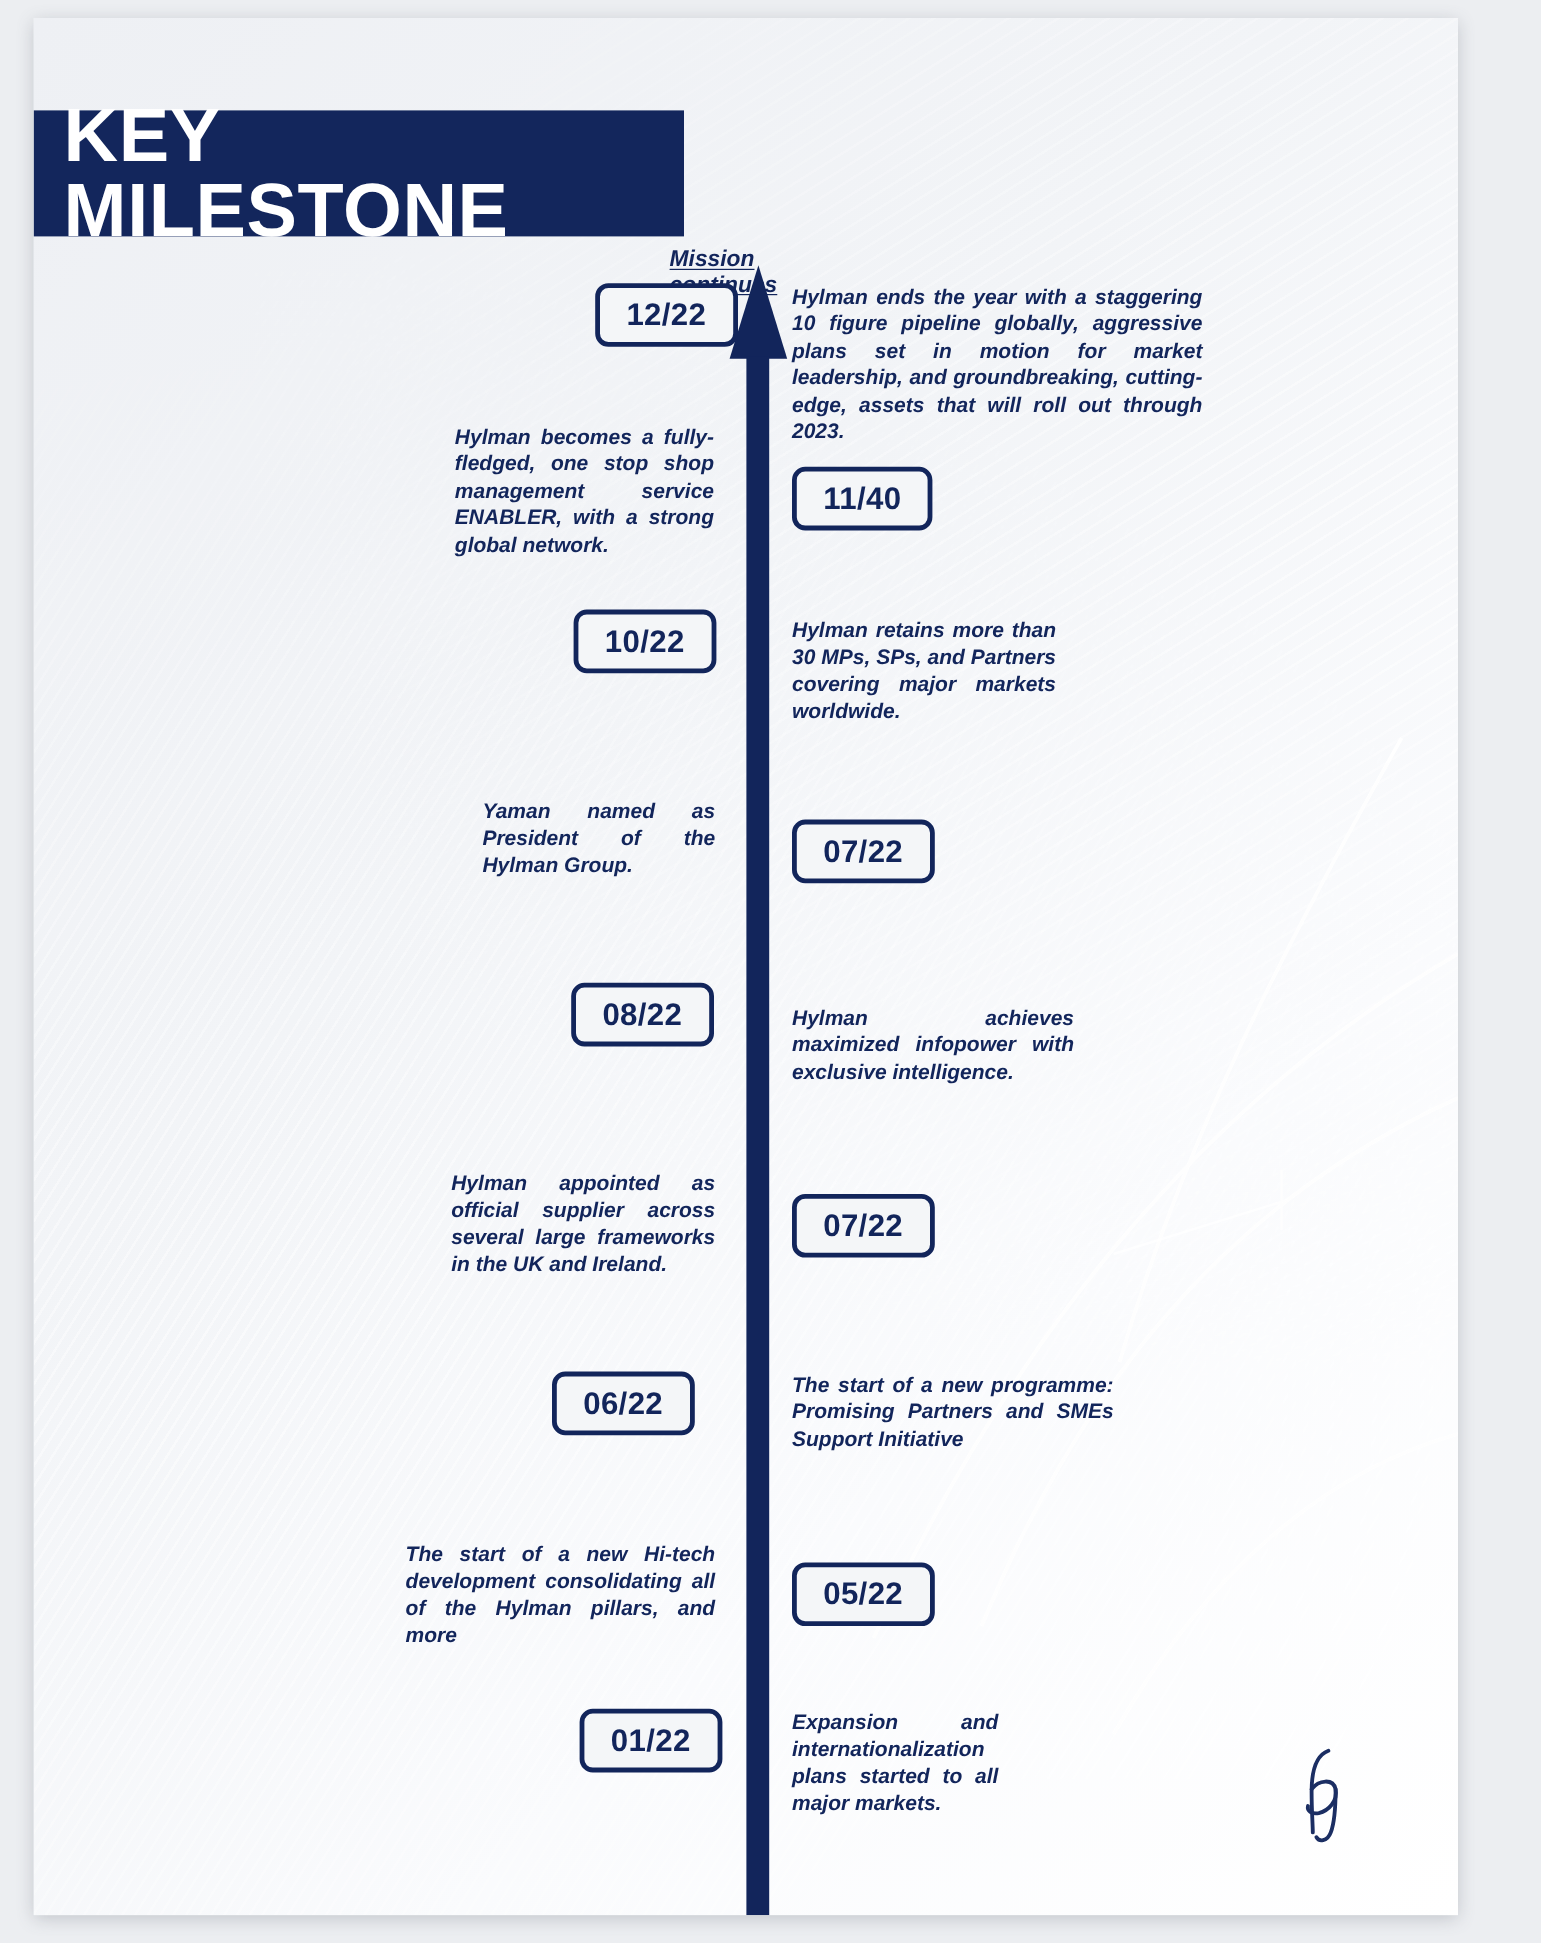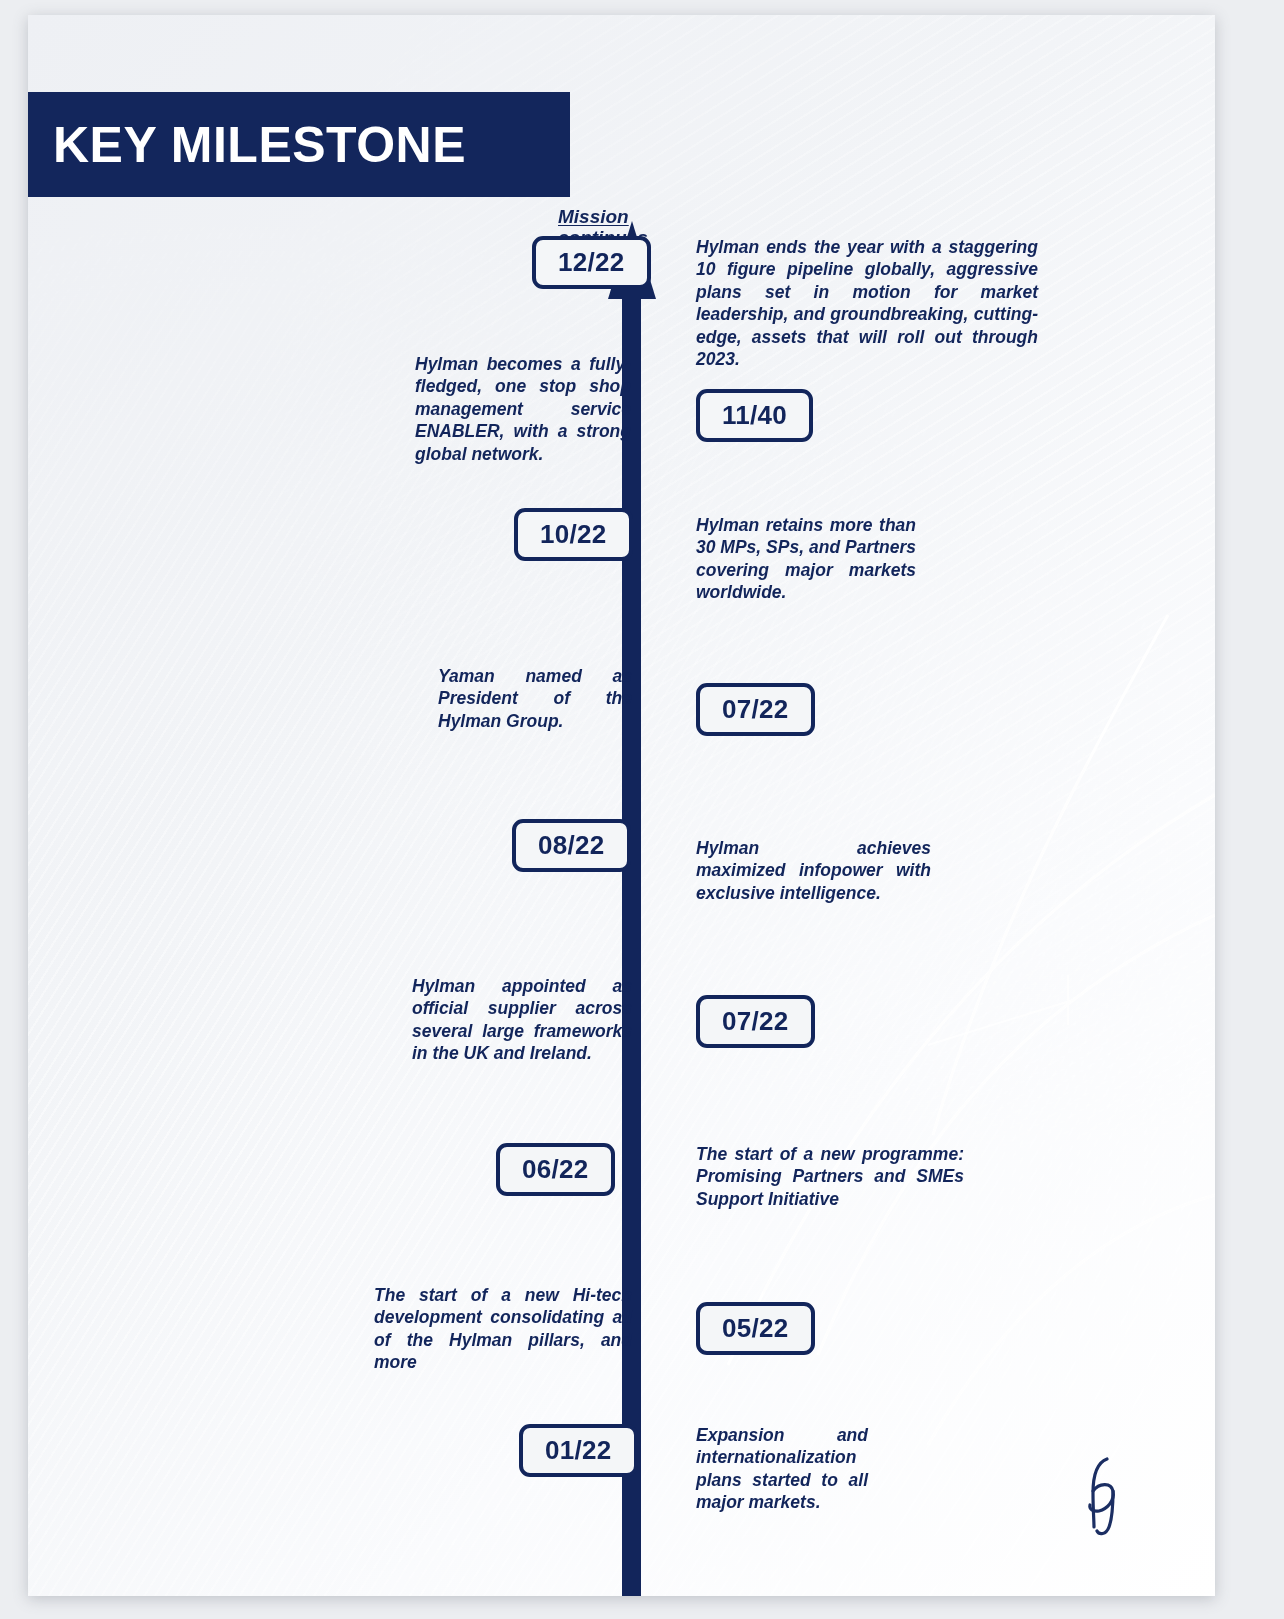--- a/index.html
+++ b/index.html
@@ -59,21 +59,21 @@
   #title-banner {
     position: absolute;
     left: 0; top: 77px;
     width: 542px; height: 105px;
     background: #13265c;
     display: flex;
     align-items: center;
   }
   #title-banner .title-text {
     color: #ffffff;
-    font-size: 50px;
+    font-size: 63px;
     font-weight: 700;
     letter-spacing: .5px;
     padding-left: 25px;
     line-height: 1;
   }
 
   
   #mission-label {
     position: absolute;
     left: 530px; top: 147px;
@@ -109,21 +109,20 @@
 
   
   .row {
     position: absolute;
     left: 0;
     width: 1187px;
   }
   .side {
     position: absolute;
     top: 0;
-    margin-left: 36px;
   }
   .side.left  { left: 300px;  width: 268px; text-align: left; }
   .side.right { left: 632px;  width: 370px; text-align: left; }
 
   
   .badge {
     display: inline-block;
     border: 4px solid #12255b;
     border-radius: 11px;
     background: #f4f6f8;

